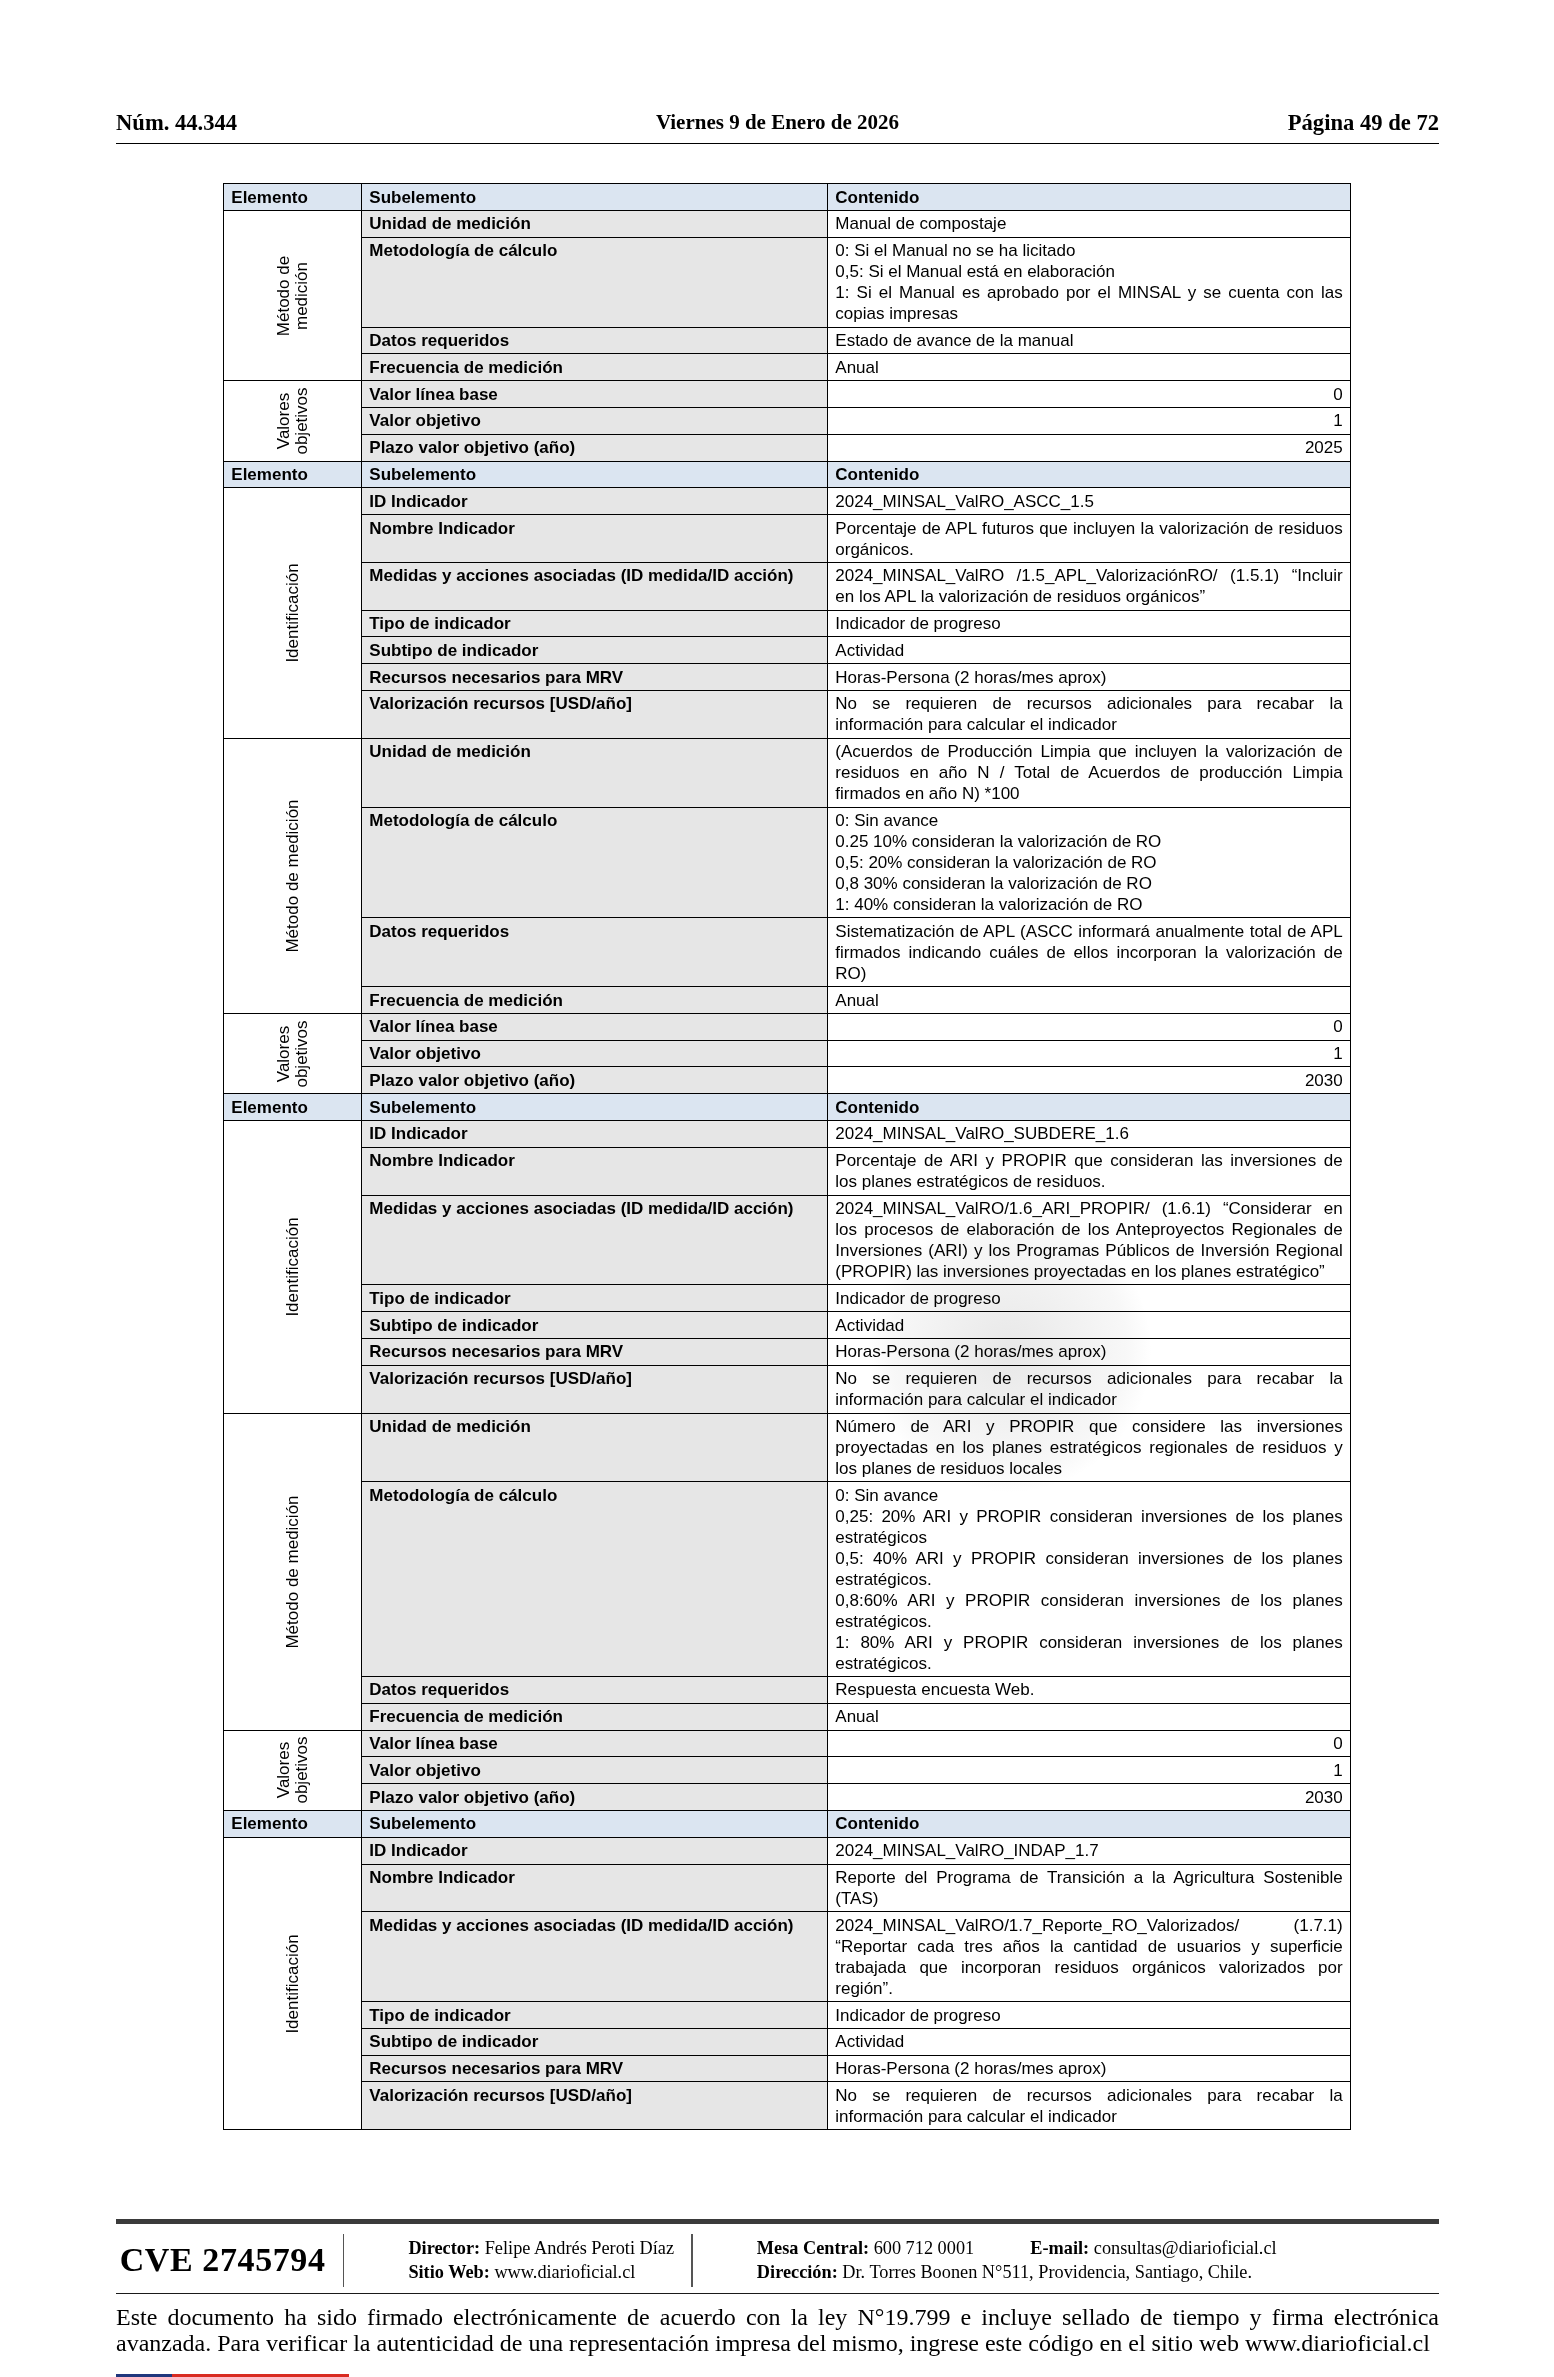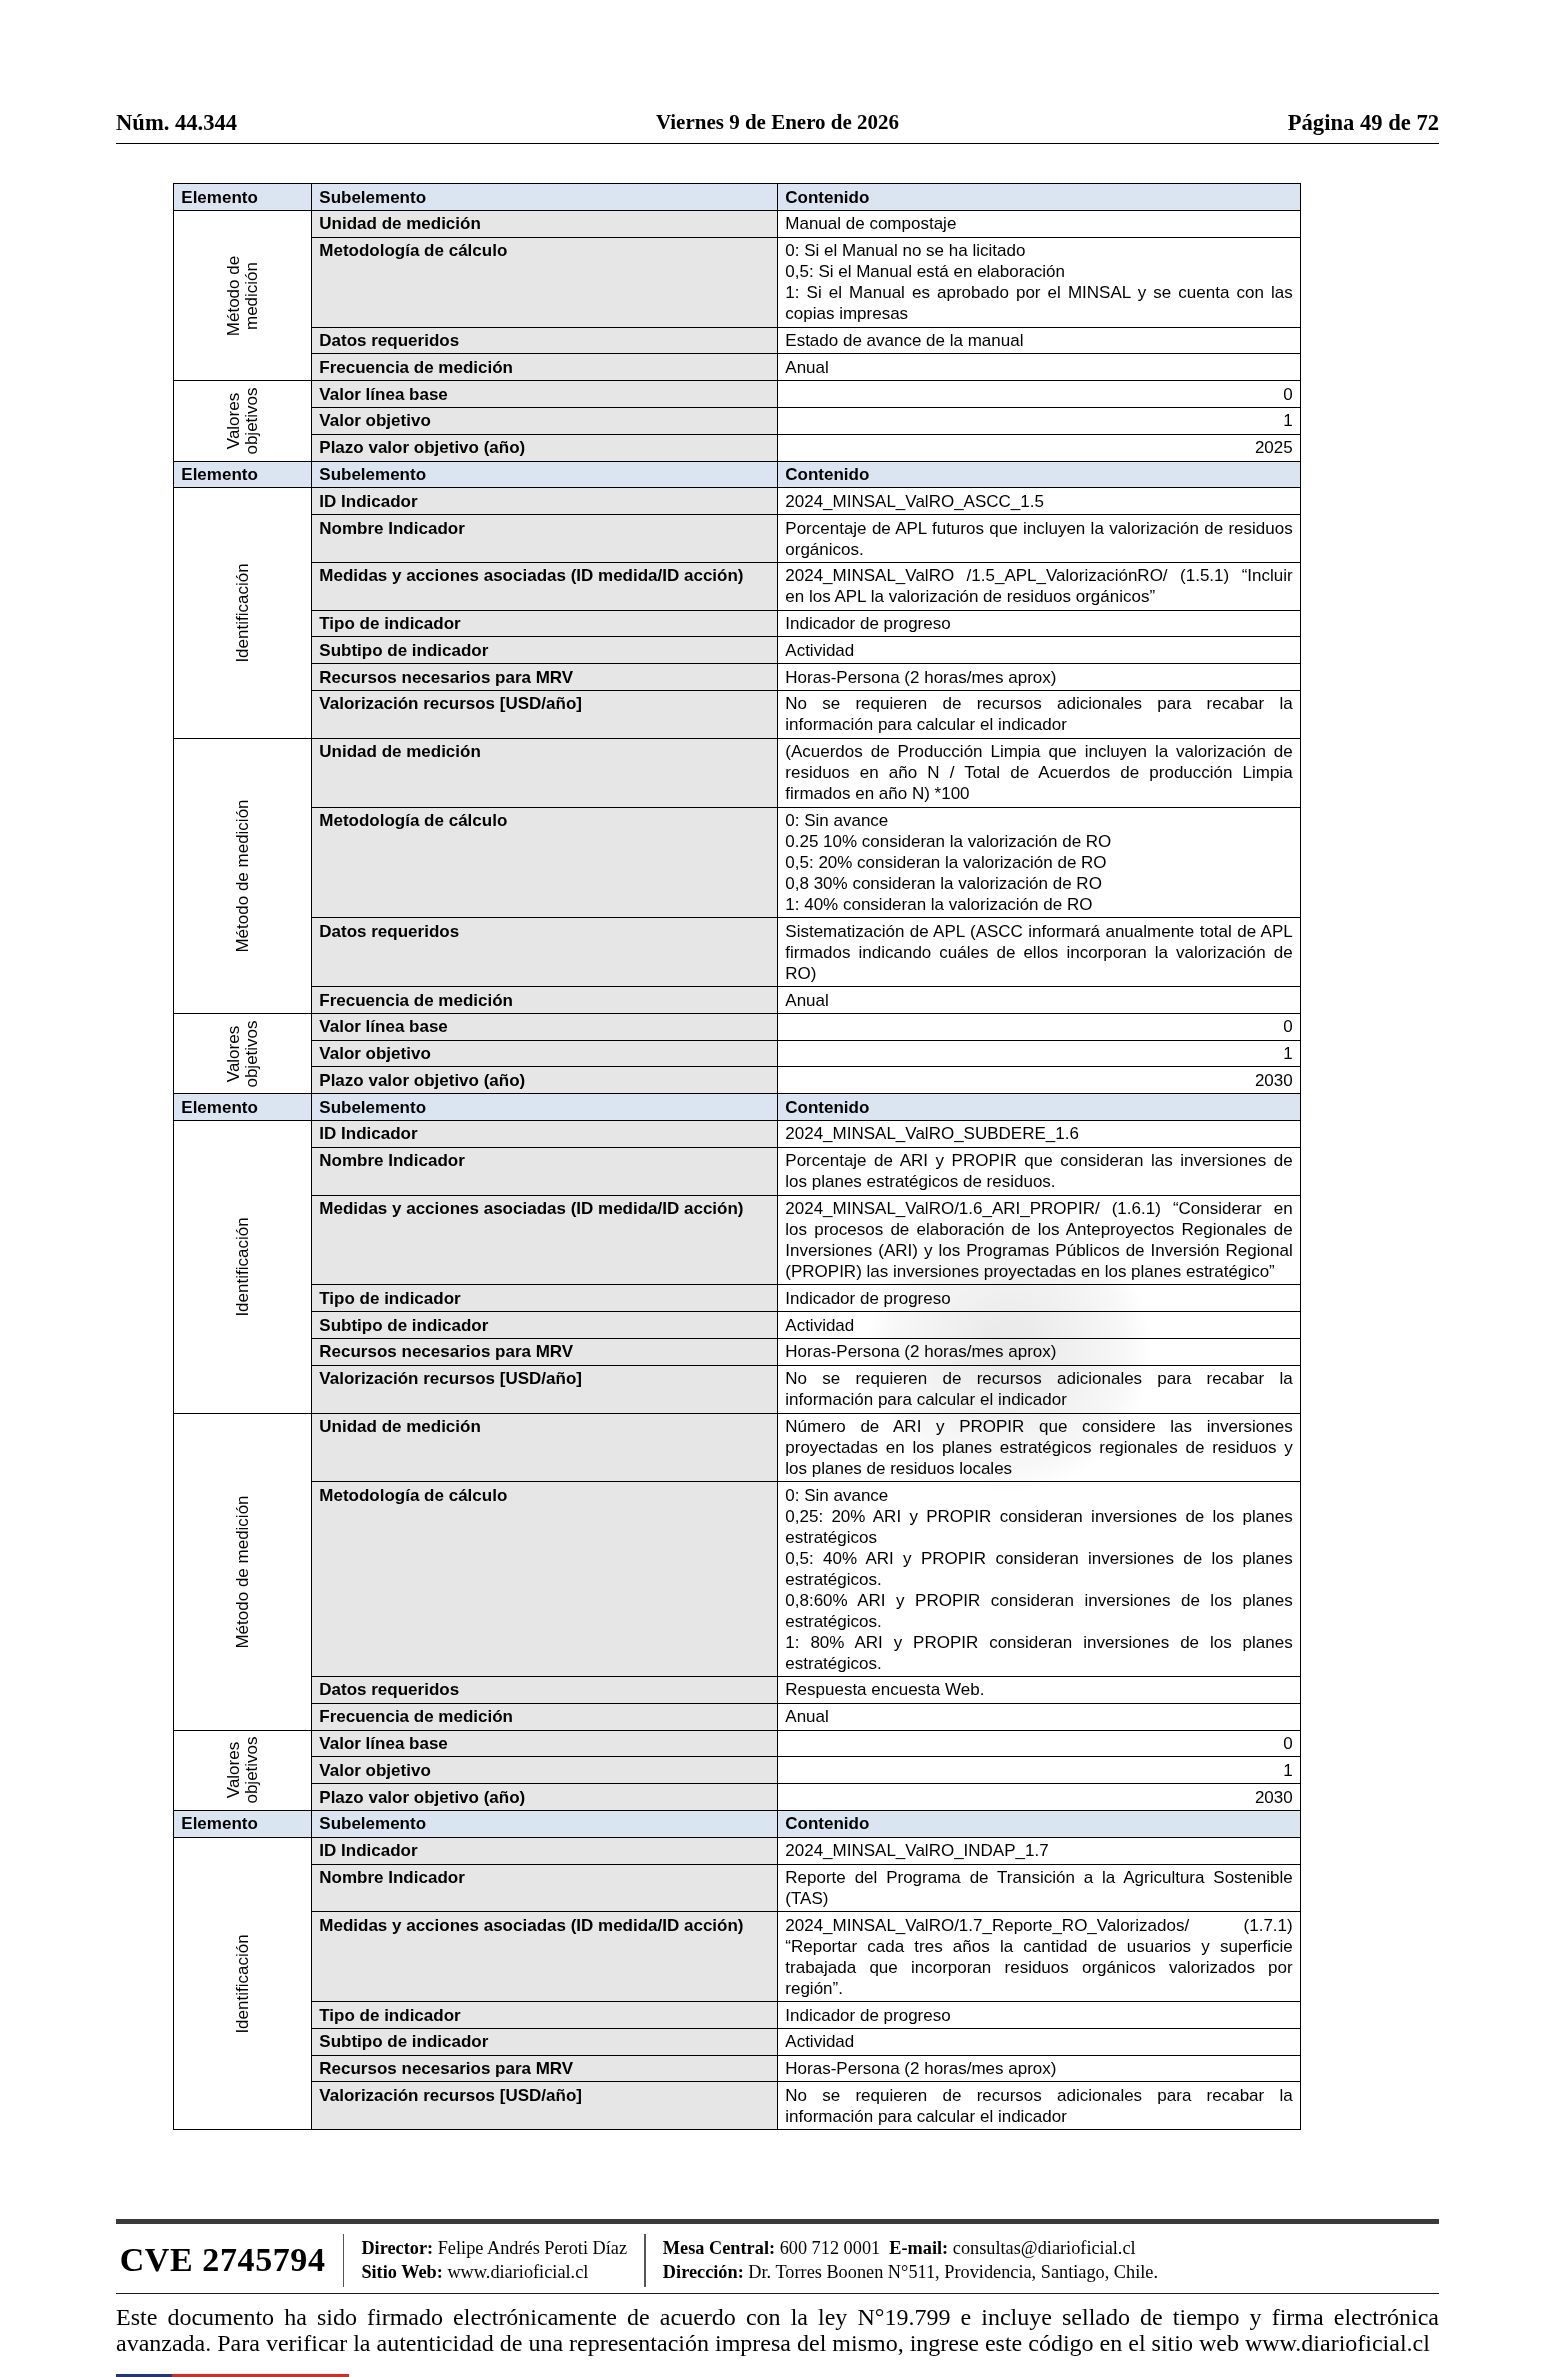--- a/index.html
+++ b/index.html
@@ -19,21 +19,21 @@
               font-family:"Liberation Serif",serif;font-weight:bold;}
   .h-left{width:262px;font-size:22.6px;line-height:27px;margin-top:32px;}
   .h-center{flex:1;text-align:center;}
   .h-title{font-size:24.4px;line-height:29px;}
   .h-date{font-size:21px;line-height:28px;}
   .h-right{width:262px;text-align:right;font-size:22.6px;line-height:27px;}
   .header-rule{border-bottom:1.8px solid #000;margin-top:7.3px;}
 
   
   table.doc{border-collapse:collapse;table-layout:fixed;width:1128px;
-            margin:39px 0 0 57px;font-size:17px;line-height:21px;}
+            margin:39px 0 0 107px;font-size:17px;line-height:21px;}
   table.doc td{border:1.2px solid #000;padding:2.4px 7.3px;vertical-align:top;overflow:hidden;}
   tr.head-row td{background:var(--header-row-bg);font-weight:bold;}
   td.rot{position:relative;padding:0;}
   td.rot .rlabel{position:absolute;left:50%;top:50%;
                  transform:translate(-50%,-50%) rotate(-90deg);
                  white-space:pre;text-align:center;line-height:18.3px;font-size:17px;}
   td.sub{background:var(--subelement-bg);font-weight:bold;}
   td.content{text-align:justify;white-space:pre-line;}
   td.content.num{text-align:right;white-space:normal;}
 
@@ -43,21 +43,21 @@
              pointer-events:none;}
 
   
   .footer{position:absolute;left:116px;top:2219px;width:1323px;}
   .rule-thick{height:4.9px;background:var(--rule-dark);}
   .footer-row{display:flex;align-items:stretch;padding:9.8px 0 6.1px 0;}
   .cve{font-family:"Liberation Serif",serif;font-weight:bold;font-size:34px;
        align-self:center;padding:0 17px 0 3.7px;letter-spacing:0.6px;white-space:nowrap;}
   .vdiv{width:1.8px;background:#555;}
   .fcol{padding:2.4px 17px;font-family:"Liberation Serif",serif;font-size:18.3px;line-height:24.4px;}
-  .fcol .b{font-weight:bold;}
+  .fcol .b{font-weight:bold;margin-left:47px;}
   .rule-thin{border-top:1.8px solid #1a1a1a;}
   .disclaimer{margin:11px 0 8px 0;font-family:"Liberation Serif",serif;font-size:24px;
               line-height:25.6px;text-align:justify;}
   .flagbar{margin-top:17px;display:flex;height:12.2px;width:233px;}
   .flag-blue{width:56px;background:var(--flag-blue);}
   .flag-red{flex:1;background:var(--flag-red);}
 </style>
 </head>
 <body>
 

